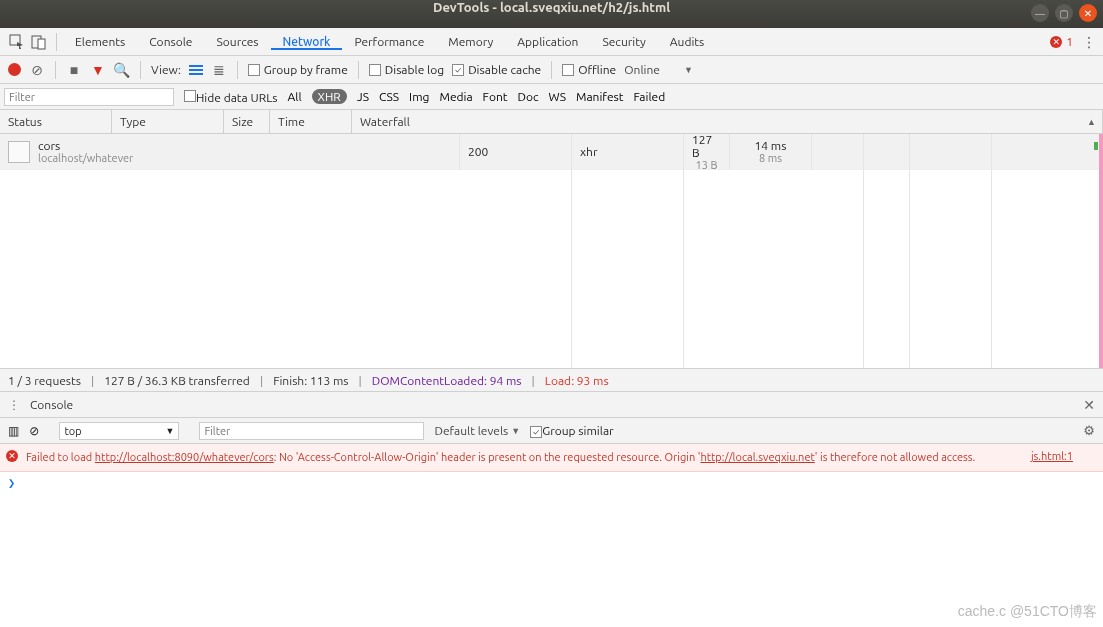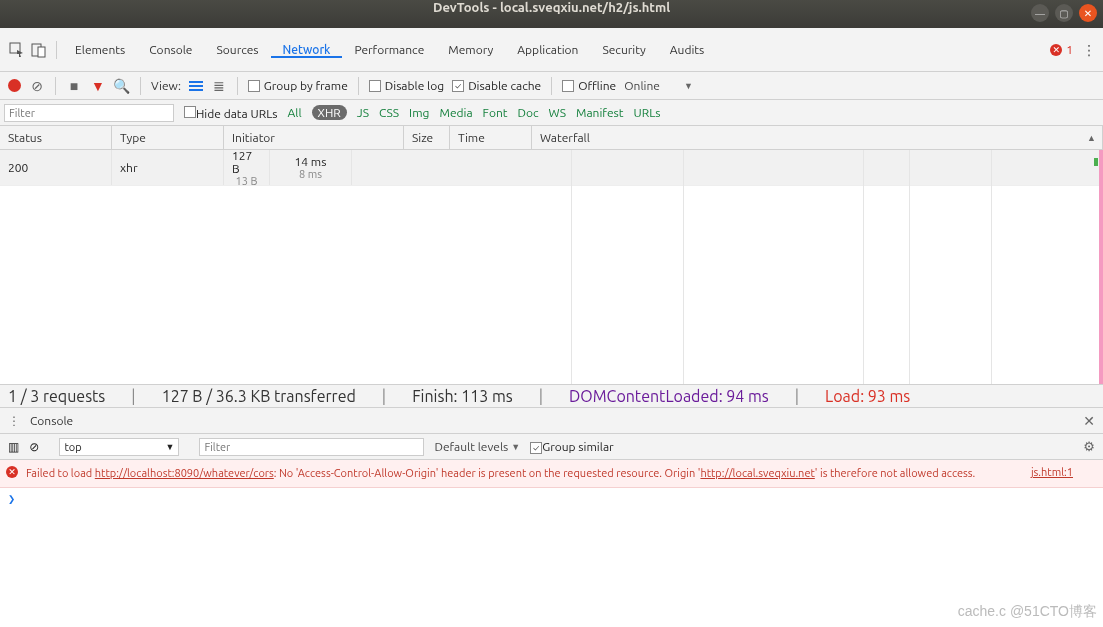--- a/index.html
+++ b/index.html
@@ -5,21 +5,21 @@
 * { margin:0; padding:0; box-sizing:border-box; font-family: Ubuntu, "Segoe UI", Arial, sans-serif; }
 body { width:1103px; height:627px; background:#fff; font-size:12px; color:#222; overflow:hidden; position:relative; }
 .titlebar { height:28px; background:linear-gradient(#4a4a44,#3c3b37); color:#dfdbd2; display:flex; position:relative; }
 .titlebar .title { width:100%; text-align:center; font-size:13px; font-weight:bold; }
 .titlebar .winctl { position:absolute; right:6px; top:4px; display:flex; gap:6px; }
 .winbtn{ width:18px; height:18px; border-radius:50%; display:flex; align-items:center; justify-content:center; font-size:10px; color:#333;}
 .winbtn.min{background:#5b5a55;color:#ccc}
 .winbtn.max{background:#5b5a55;color:#ccc}
 .winbtn.close{background:#e95420;color:#fff}
 
-.maintabs { height:44px; border-bottom:1px solid #d0d0d0; display:flex; align-items:center; padding:0 6px; background:#f3f3f3; position:relative;}
+.maintabs { height:28px; border-bottom:1px solid #d0d0d0; display:flex; align-items:center; padding:0 6px; background:#f3f3f3; position:relative;}
 .maintabs .iconbtn{ width:22px; height:22px; display:flex; align-items:center; justify-content:center; color:#555; }
 .maintabs .sep{ width:1px; height:18px; background:#ccc; margin:0 6px;}
 .maintabs .tab{ padding:0 12px; height:28px; line-height:28px; cursor:pointer; color:#333;}
 .maintabs .tab.active{ color:#1a73e8; border-bottom:2px solid #1a73e8; font-weight:500;}
 .maintabs .right{ position:absolute; right:6px; display:flex; align-items:center; gap:8px;}
 .errpill{ display:flex; align-items:center; gap:4px; color:#d93025; font-size:12px;}
 .errpill .dot{width:12px;height:12px;border-radius:50%;background:#d93025;color:#fff;font-size:9px;display:flex;align-items:center;justify-content:center;}
 .kebab{width:16px;font-size:14px;color:#555;text-align:center;cursor:pointer;}
 
 .toolbar { height:28px; border-bottom:1px solid #d0d0d0; display:flex; align-items:center; padding:0 8px; gap:8px; background:#f3f3f3;}
@@ -31,21 +31,21 @@
 .toolbar .square{width:14px;height:10px;display:flex;flex-direction:column;gap:2px;}
 .toolbar .bluel{width:14px;height:3px;background:#1a73e8;}
 .toolbar .cb{display:flex;align-items:center;gap:4px;}
 .cbx{width:12px;height:12px;border:1px solid #888;background:#fff;display:inline-flex;align-items:center;justify-content:center;font-size:9px;color:#444;}
 .cbx.checked::after{content:"✓"}
 .dd{color:#444;display:flex;align-items:center;gap:3px;}
 .dd .arr{font-size:9px;color:#666;}
 
 .filterbar{height:26px;border-bottom:1px solid #d0d0d0;display:flex;align-items:center;padding:0 4px;gap:10px;background:#f3f3f3;}
 .filterbar input{width:170px;height:18px;border:1px solid #ccc;padding:0 4px;font-size:11px;}
-.ftype{color:#15803d;cursor:pointer;}
+.ftype{color:#000000;cursor:pointer;}
 .ftype.sel{background:#6b6b6b;color:#fff;padding:1px 6px;border-radius:8px;}
 
 .nettable{display:flex;flex-direction:column;height:258px;}
 .thead{display:flex;height:24px;border-bottom:1px solid #d0d0d0;background:#f3f3f3;}
 .thead .th{border-right:1px solid #d0d0d0;padding:0 8px;display:flex;align-items:center;color:#333;font-size:12px;}
 .col-name{width:460px}
 .col-status{width:112px}
 .col-type{width:112px}
 .col-init{width:180px}
 .col-size{width:46px}
@@ -61,21 +61,21 @@
 .row .td .sub{color:#888;font-size:11px;}
 .row .td a{color:#1155cc;text-decoration:underline;cursor:pointer;}
 .namecell{display:flex;align-items:center;gap:8px}
 .fileicon{width:22px;height:22px;border:1px solid #bbb;background:#fafafa;}
 .wfcol{position:absolute;right:0;top:0;bottom:0;width:4px;background:#f49ac1;}
 .wfmark{position:absolute;right:4px;top:8px;width:4px;height:8px;background:#4caf50;}
 
 .enddivs{position:absolute;top:0;bottom:0;left:460px;display:flex;pointer-events:none;}
 .enddivs div{border-right:1px solid #e5e5e5;}
 
-.summary{height:24px;border-top:1px solid #d0d0d0;border-bottom:1px solid #d0d0d0;display:flex;align-items:center;padding:0 8px;gap:22px;background:#f3f3f3;font-size:16px;color:#333;}
+.summary{height:24px;border-top:1px solid #d0d0d0;border-bottom:1px solid #d0d0d0;display:flex;align-items:center;padding:0 8px;gap:6px;background:#f3f3f3;font-size:12px;color:#333;}
 .summary .sep{color:#888;margin:0 4px;}
 .summary .dom{color:#6a1b9a}
 .summary .load{color:#d93025}
 
 .consoletab{height:26px;border-bottom:1px solid #d0d0d0;display:flex;align-items:center;padding:0 8px;gap:10px;background:#f3f3f3;position:relative;}
 .consoletab .kebab2{color:#666}
 .consoletab .ct{font-size:12px;color:#333}
 .consoletab .closex{position:absolute;right:8px;color:#666;font-size:14px;cursor:pointer;}
 
 .consolebar{height:26px;border-bottom:1px solid #d0d0d0;display:flex;align-items:center;padding:0 8px;gap:10px;background:#f3f3f3;position:relative;}
@@ -176,38 +176,46 @@
       <span class="ftype">All</span>
       <span class="ftype sel">XHR</span>
       <span class="ftype">JS</span>
       <span class="ftype">CSS</span>
       <span class="ftype">Img</span>
       <span class="ftype">Media</span>
       <span class="ftype">Font</span>
       <span class="ftype">Doc</span>
       <span class="ftype">WS</span>
       <span class="ftype">Manifest</span>
-      <span class="ftype">URLs</span>
+      <span class="ftype">Failed</span>
     </div>
 </div>
 
 <div class="nettable">
   <div class="thead">
     <div class="th col-status">Status</div>
     <div class="th col-type">Type</div>
-    <div class="th col-init">Initiator</div>
     <div class="th col-size">Size</div>
     <div class="th col-time">Time</div>
     <div class="th col-wf">
         <span>Waterfall</span>
         <span class="sort">▲</span>
       </div>
   </div>
   <div class="tbody">
     <div class="row sel">
+      <div class="td col-name">
+          <div class="namecell">
+            <div class="fileicon"></div>
+            <div>
+              <div>cors</div>
+              <div class="sub">localhost/whatever</div>
+            </div>
+          </div>
+        </div>
       <div class="td col-status">
           <span>200</span>
         </div>
       <div class="td col-type">
           <span>xhr</span>
         </div>
       <div class="td col-size num">
           <span>127 B</span>
           <span class="sub">13 B</span>
         </div>

